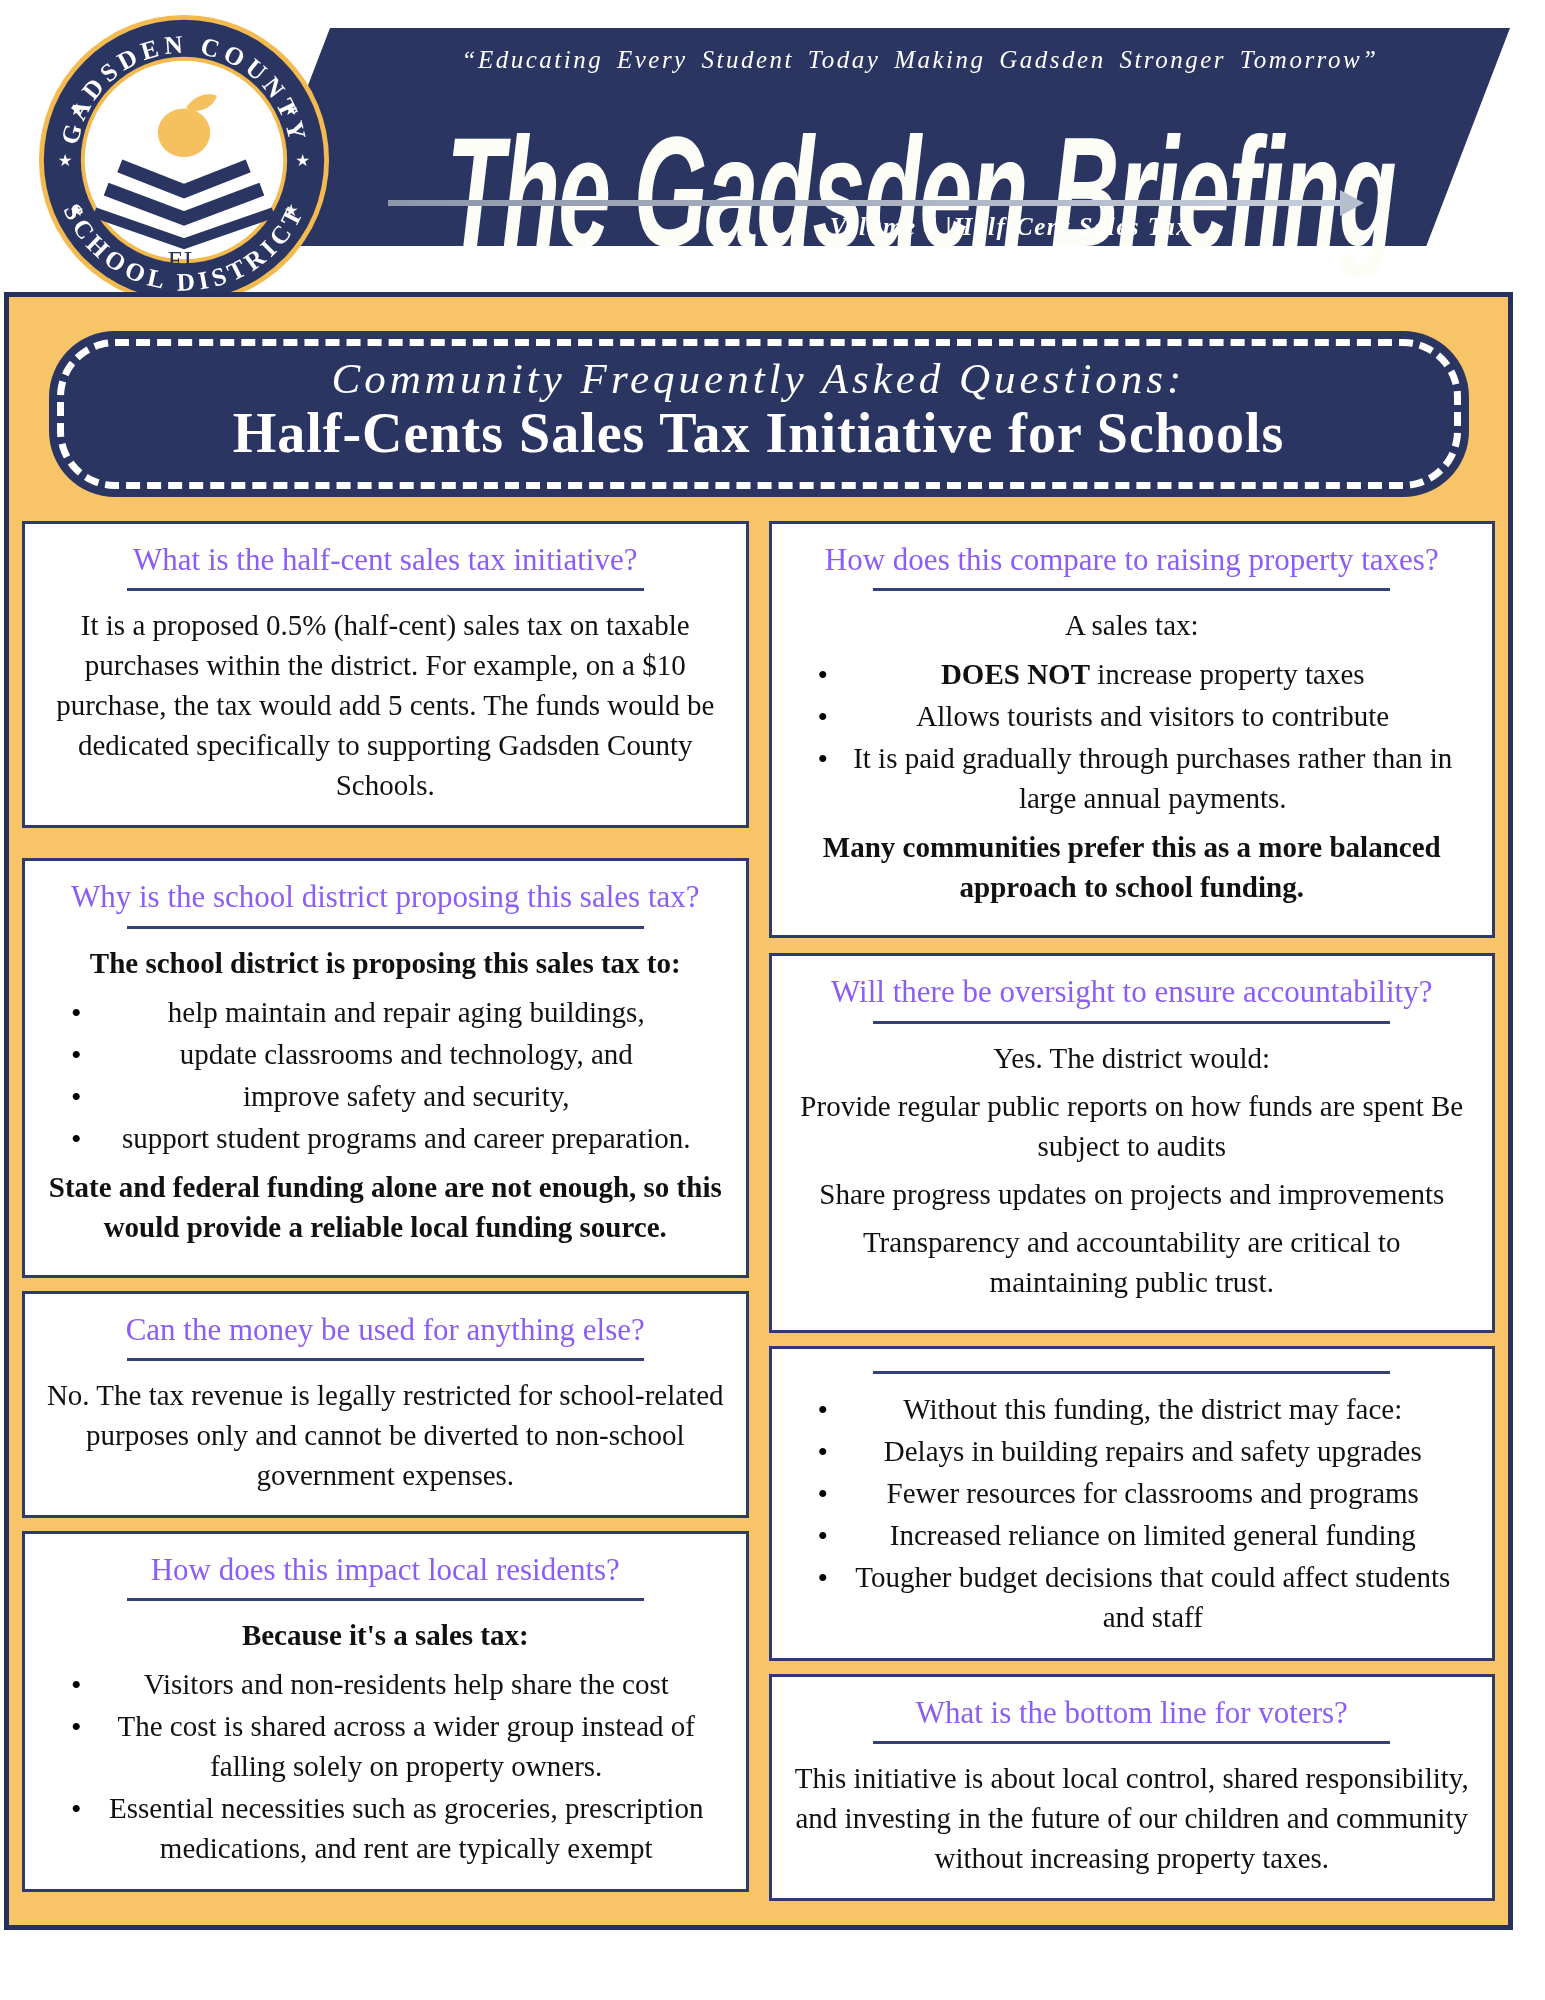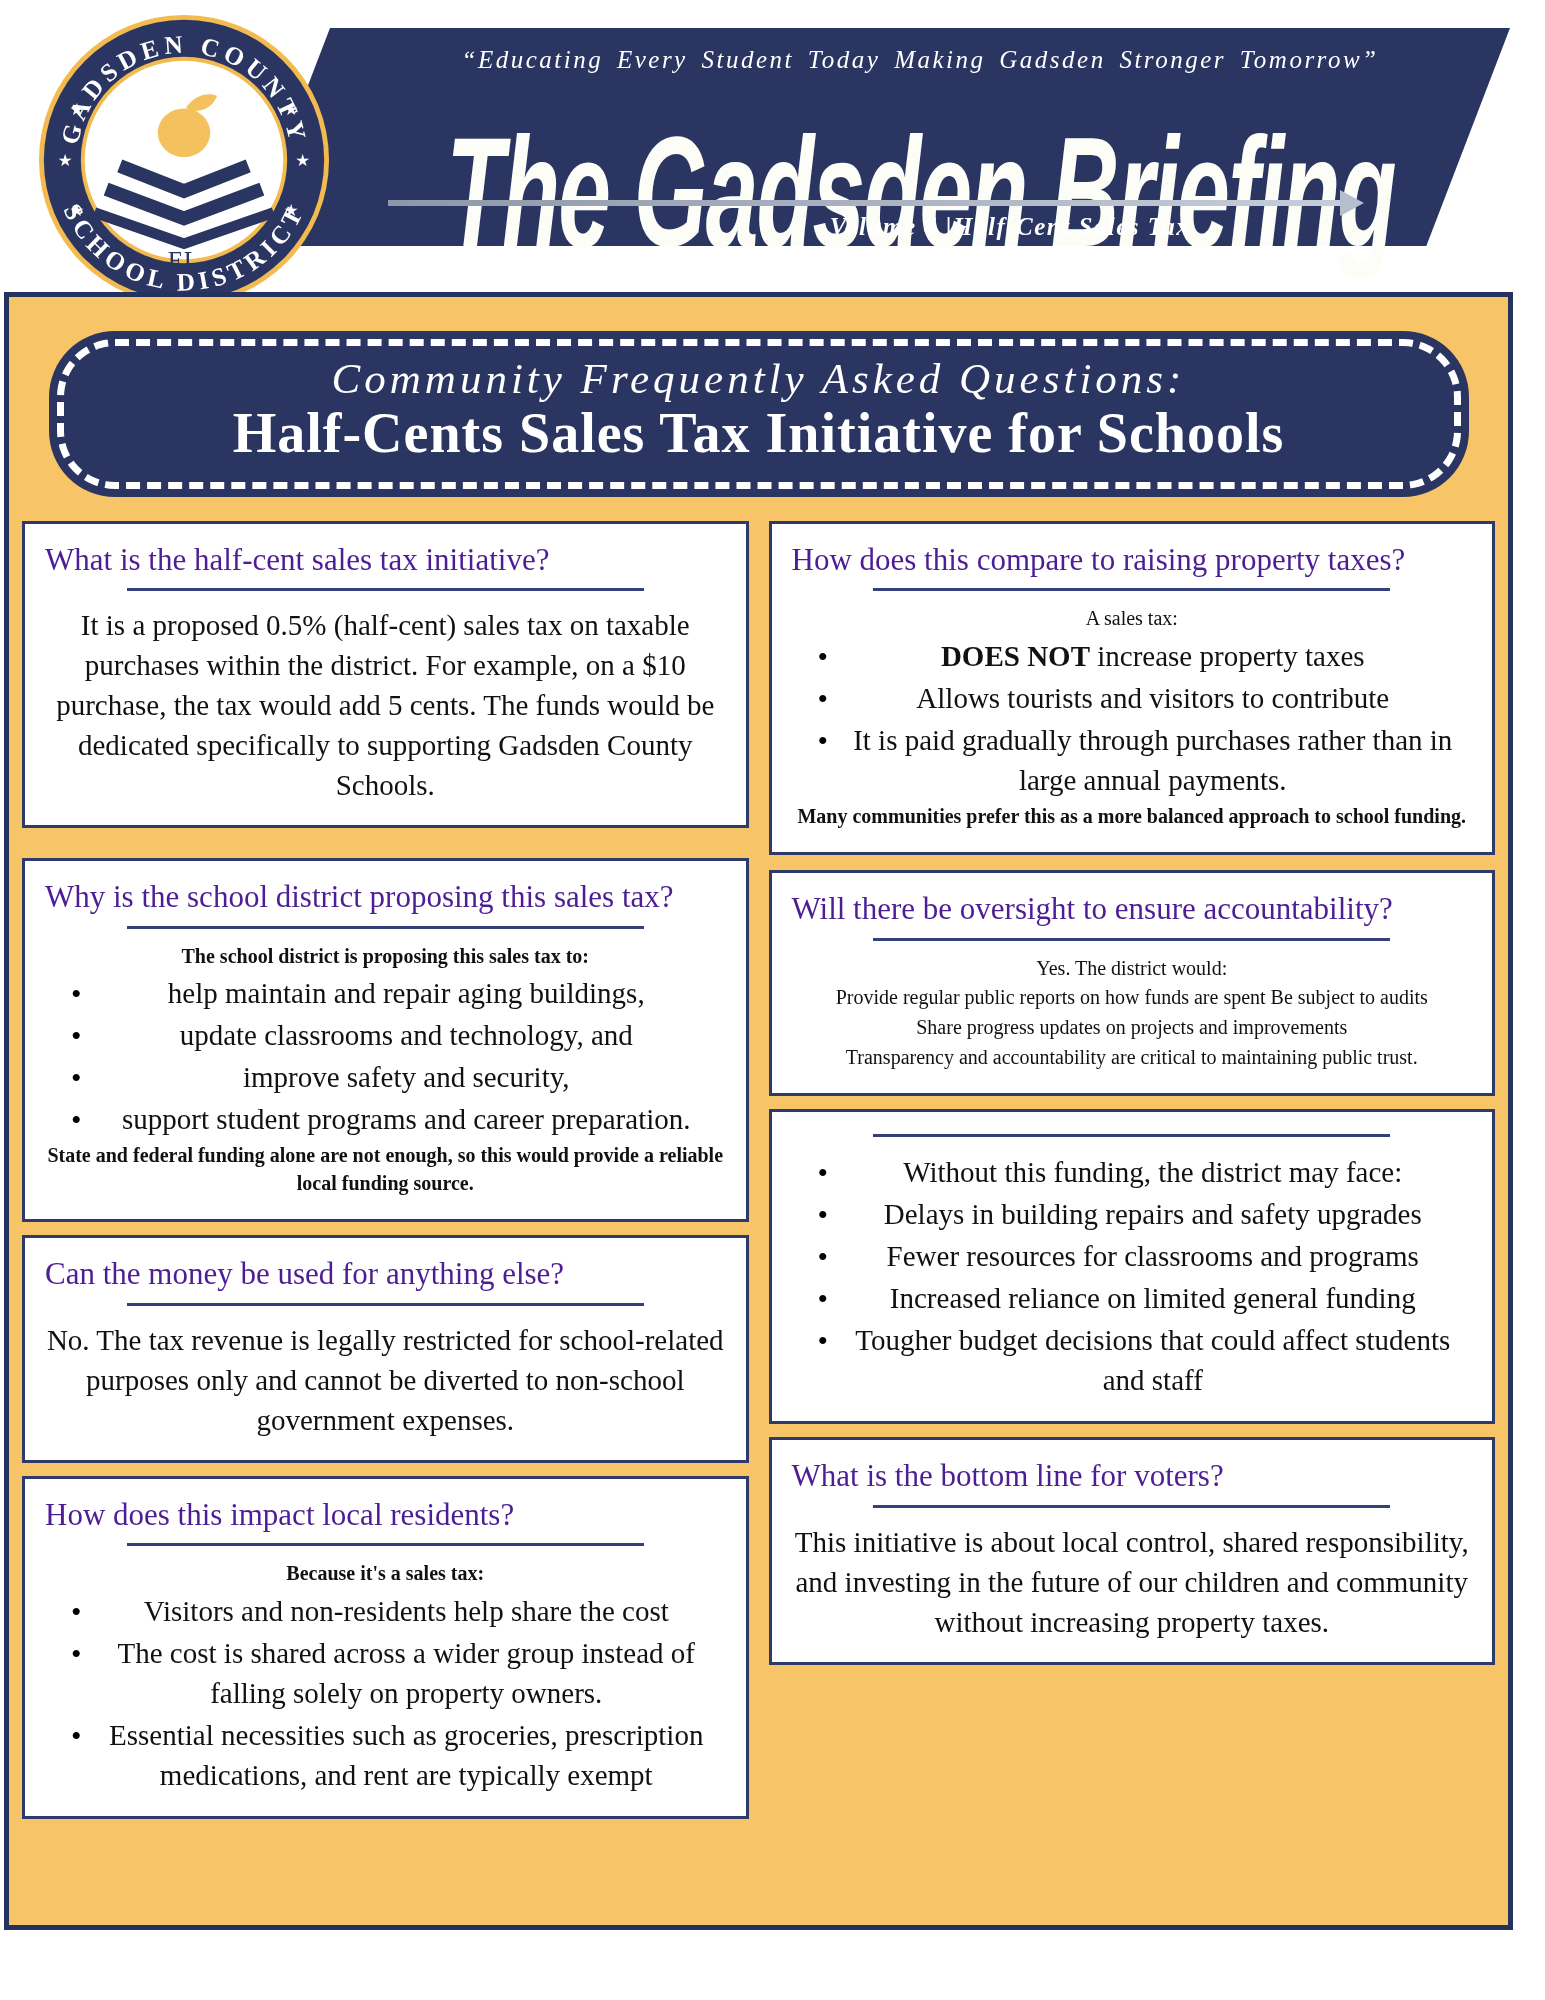--- a/index.html
+++ b/index.html
@@ -62,28 +62,28 @@
     font-weight:bold;font-size:56px;letter-spacing:1px;line-height:1.08;
     font-family:"Liberation Serif",serif;
   }
   
   .faq-columns{display:flex;gap:20px;padding:24px 13px 0;}
   .faq-col{flex:1 1 0;min-width:0;}
   .qa-box{
     background:#ffffff;border:3px solid #2E3A6B;padding:14px 20px 20px;
   }
   .qa-question{
-    text-align:left;font-size:31px;line-height:1.3;color:#4c1d95;margin:2px 0 0;
+    text-align:center;font-size:31px;line-height:1.3;color:#8b5cf6;margin:2px 0 0;
   }
   .qa-underline{
     width:76%;margin:8px auto 14px;border-top:3px solid #33407A;height:0;
   }
   .qa-body{text-align:center;font-size:29px;line-height:1.38;margin:0;}
   .qa-bold{font-weight:bold;}
-  .qa-line{text-align:center;font-size:20px;line-height:1.38;margin:2px 0;}
+  .qa-line{text-align:center;font-size:29px;line-height:1.38;margin:8px 0;}
   ul.qa-bullets{list-style:none;margin:1px 0 0;padding:0;}
   ul.qa-bullets li{
     position:relative;text-align:center;font-size:29px;line-height:1.38;
     padding:1px 14px 1px 56px;margin:0;
   }
   ul.qa-bullets li::before{
     content:"\2022";position:absolute;left:26px;top:1px;font-size:30px;color:#000;
   }
   .mb30{margin-bottom:30px;} .mb15{margin-bottom:15px;} .mb13{margin-bottom:13px;}
 </style>

